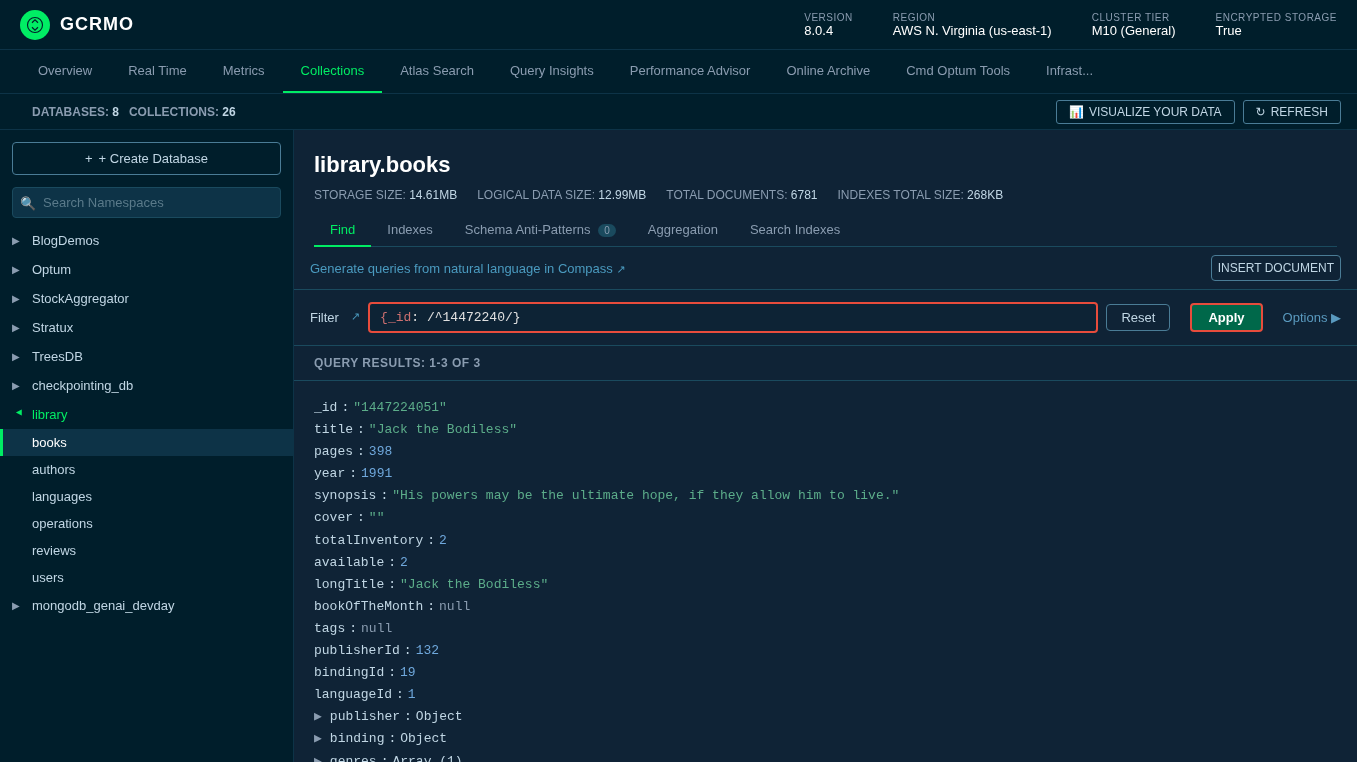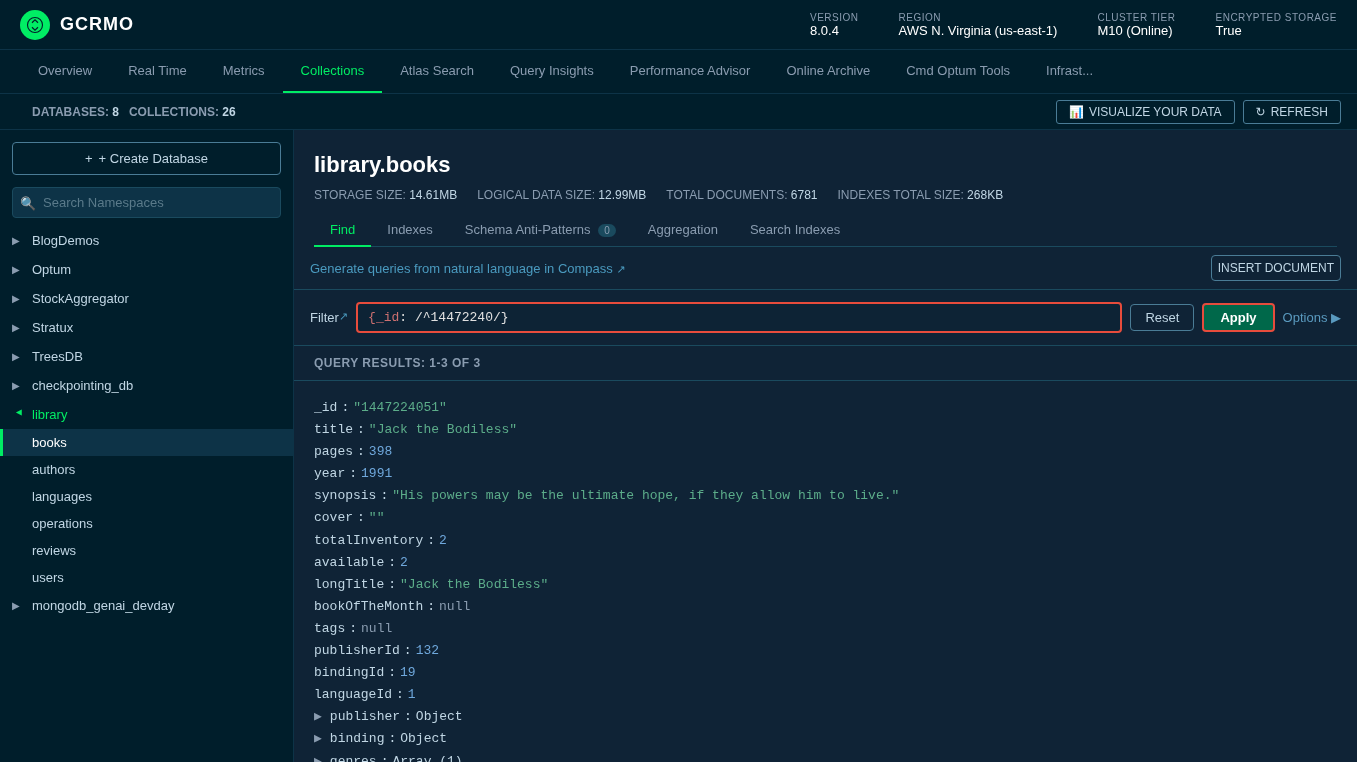--- a/index.html
+++ b/index.html
@@ -274,40 +274,40 @@
       padding: 12px 16px;
       gap: 8px;
       background: #0f2336;
       border-bottom: 1px solid #1a4a5e;
     }
     .filter-label {
       color: #c0d6e4;
       font-size: 13px;
       display: flex;
       align-items: flex-start;
-      gap: 0;
+      gap: 12px;
     }
     .filter-input-wrap {
       flex: 1;
       border: 2px solid #e74c3c;
       border-radius: 4px;
       background: #0d2335;
       padding: 6px 10px;
       font-family: 'Courier New', monospace;
       font-size: 13px;
       color: #e0e0e0;
     }
     .filter-input-code {
       display: flex;
     }
     .code-id { color: #cd7070; }
     .code-colon { color: #e0e0e0; }
     .filter-btns {
       display: flex;
-      gap: 8px;
+      gap: 20px;
       align-items: center;
     }
     .btn-reset {
       background: transparent;
       border: 1px solid #4a7c96;
       color: #c0d6e4;
       padding: 5px 14px;
       border-radius: 4px;
       cursor: pointer;
       font-size: 13px;
@@ -411,21 +411,21 @@
     <div class="meta-item">
       <span class="meta-label">VERSION</span>
       <span class="meta-value">8.0.4</span>
     </div>
     <div class="meta-item">
       <span class="meta-label">REGION</span>
       <span class="meta-value">AWS N. Virginia (us-east-1)</span>
     </div>
     <div class="meta-item">
       <span class="meta-label">CLUSTER TIER</span>
-      <span class="meta-value">M10 (Online)</span>
+      <span class="meta-value">M10 (General)</span>
     </div>
     <div class="meta-item">
       <span class="meta-label">ENCRYPTED STORAGE</span>
       <span class="meta-value">True</span>
     </div>
   </div>
 </div>
 
 <div class="nav-tabs">
   <div class="nav-tab">Overview</div>

